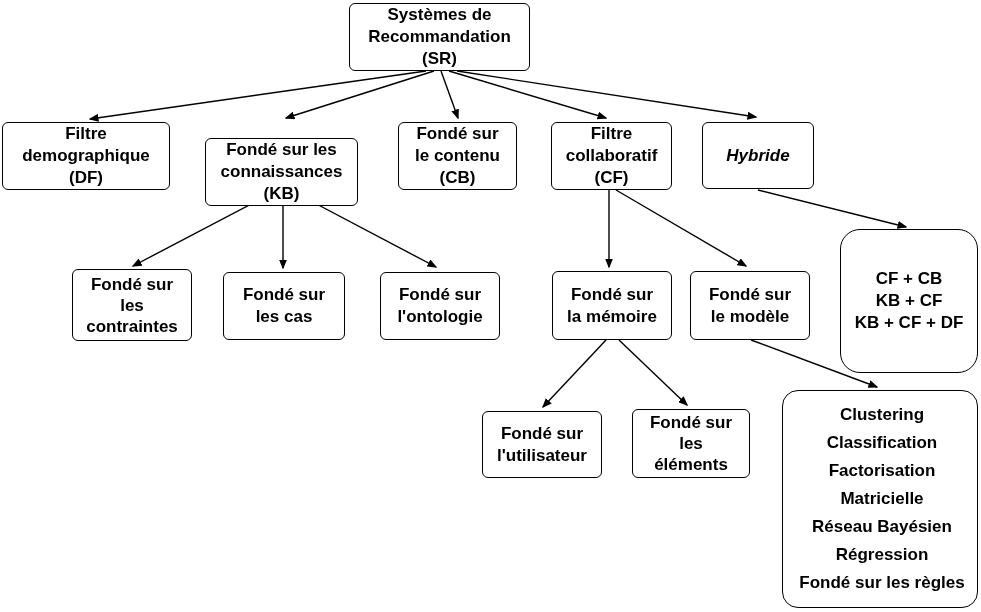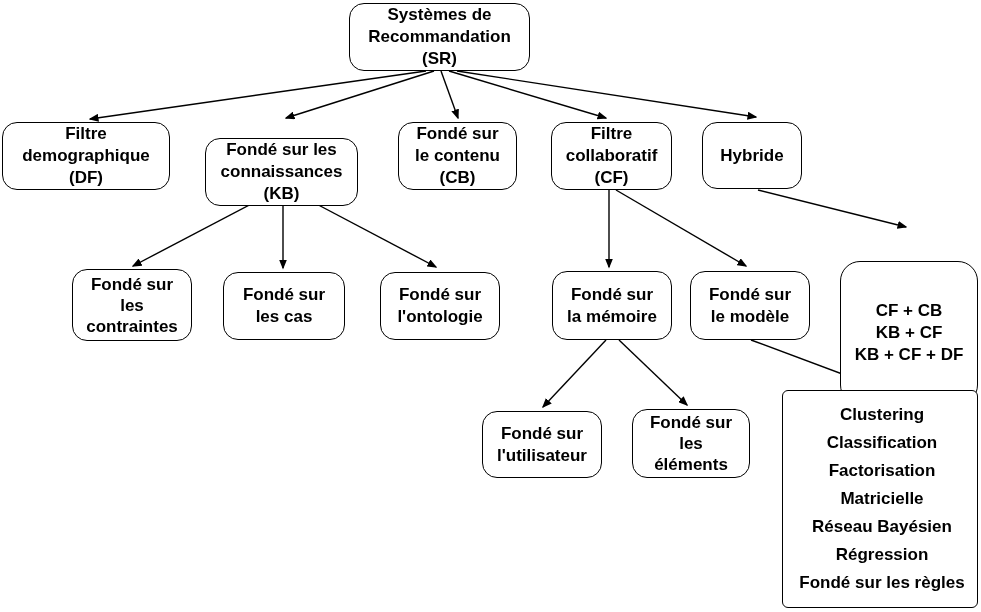--- a/index.html
+++ b/index.html
@@ -18,38 +18,38 @@
   #edges {
     position: absolute;
     left: 0;
     top: 0;
     pointer-events: none;
   }
   .node {
     position: absolute;
     box-sizing: border-box;
     border: 1.7px solid #000000;
-    border-radius: 15px;
+    border-radius: 6px;
     background: #ffffff;
     color: #000000;
     display: flex;
     align-items: center;
     justify-content: center;
     text-align: center;
     font-weight: bold;
     font-size: 17px;
     line-height: 22px;
     white-space: pre-line;
     padding: 2px 4px;
   }
   .node.big-radius {
     border-radius: 20px;
   }
   .node.huge-radius {
-    border-radius: 6px;
+    border-radius: 16px;
     line-height: 28px;
     padding-left: 8px;
   }
 </style>
 </head>
 <body>
 
 <div id="canvas">
 
   <svg id="edges" width="981" height="612" viewBox="0 0 981 612">
@@ -93,39 +93,39 @@
 (KB)</div>
 
   <div class="node" style="left:398px; top:122px; width:119px; height:68px;">Fondé sur
 le contenu
 (CB)</div>
 
   <div class="node" style="left:551px; top:122px; width:121px; height:68px;">Filtre
 collaboratif
 (CF)</div>
 
-  <div class="node" style="left:702px; top:122px; width:100px; height:67px;">Hybride</div>
+  <div class="node" style="left:702px; top:122px; width:112px; height:67px;font-style:italic;">Hybride</div>
 
   <div class="node" style="left:72px; top:269px; width:120px; height:72px; line-height:21px;">Fondé sur
 les
 contraintes</div>
 
   <div class="node" style="left:223px; top:272px; width:122px; height:68px;">Fondé sur
 les cas</div>
 
   <div class="node" style="left:380px; top:272px; width:120px; height:68px;">Fondé sur
 l'ontologie</div>
 
   <div class="node" style="left:552px; top:271px; width:120px; height:69px;">Fondé sur
 la mémoire</div>
 
   <div class="node" style="left:690px; top:271px; width:120px; height:69px;">Fondé sur
 le modèle</div>
 
-  <div class="node big-radius" style="left:840px; top:229px; width:138px; height:144px;margin-top:32px;">CF + CB
+  <div class="node big-radius" style="left:840px; top:229px; width:138px; height:144px;">CF + CB
 KB + CF
 KB + CF + DF</div>
 
   <div class="node" style="left:482px; top:411px; width:120px; height:67px;">Fondé sur
 l'utilisateur</div>
 
   <div class="node" style="left:632px; top:409px; width:118px; height:69px; line-height:21px;">Fondé sur
 les
 éléments</div>
 

